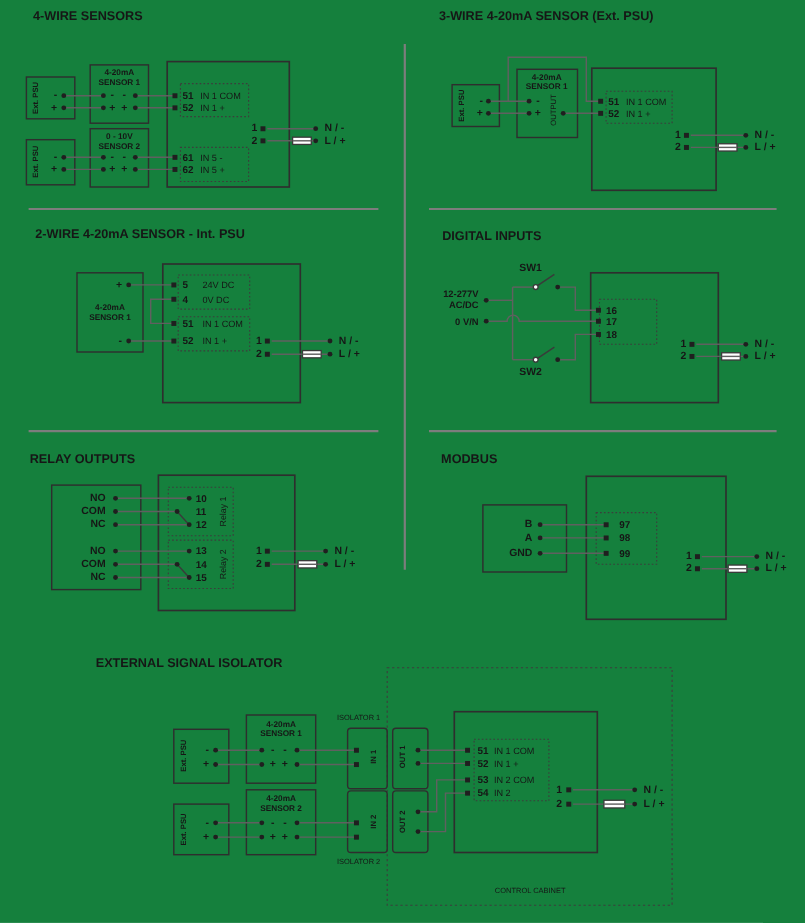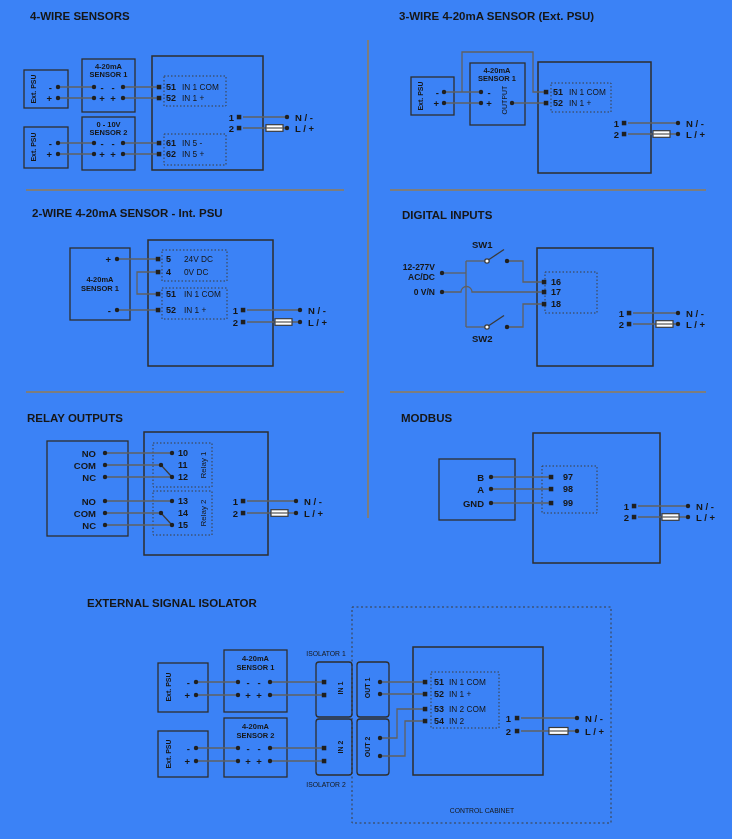--- a/index.html
+++ b/index.html
@@ -1,16 +1,16 @@
 <!DOCTYPE html>
 <html><head>
 <meta charset="utf-8">
 <style>
   html,body{margin:0;padding:0;background:#ffffff;}
-  .canvas{position:relative;width:732px;height:839px;background:#3b82f6;overflow:hidden;
+  .canvas{position:relative;width:732px;height:839px;background:#15803d;overflow:hidden;
           font-family:"Liberation Sans",sans-serif;}
   svg text{dominant-baseline:central;fill:#161616;}
   .t-title{font:700 11.5px "Liberation Sans",sans-serif;}
   .t-num{font:700 9px "Liberation Sans",sans-serif;}
   .t-lab{font:400 8.3px "Liberation Sans",sans-serif;}
   .t-big{font:700 9.5px "Liberation Sans",sans-serif;}
   .t-sup{font:700 8.5px "Liberation Sans",sans-serif;}
   .t-psu{font:700 7px "Liberation Sans",sans-serif;}
   .t-sen{font:700 7.5px "Liberation Sans",sans-serif;}
   .t-out{font:400 7px "Liberation Sans",sans-serif;}

